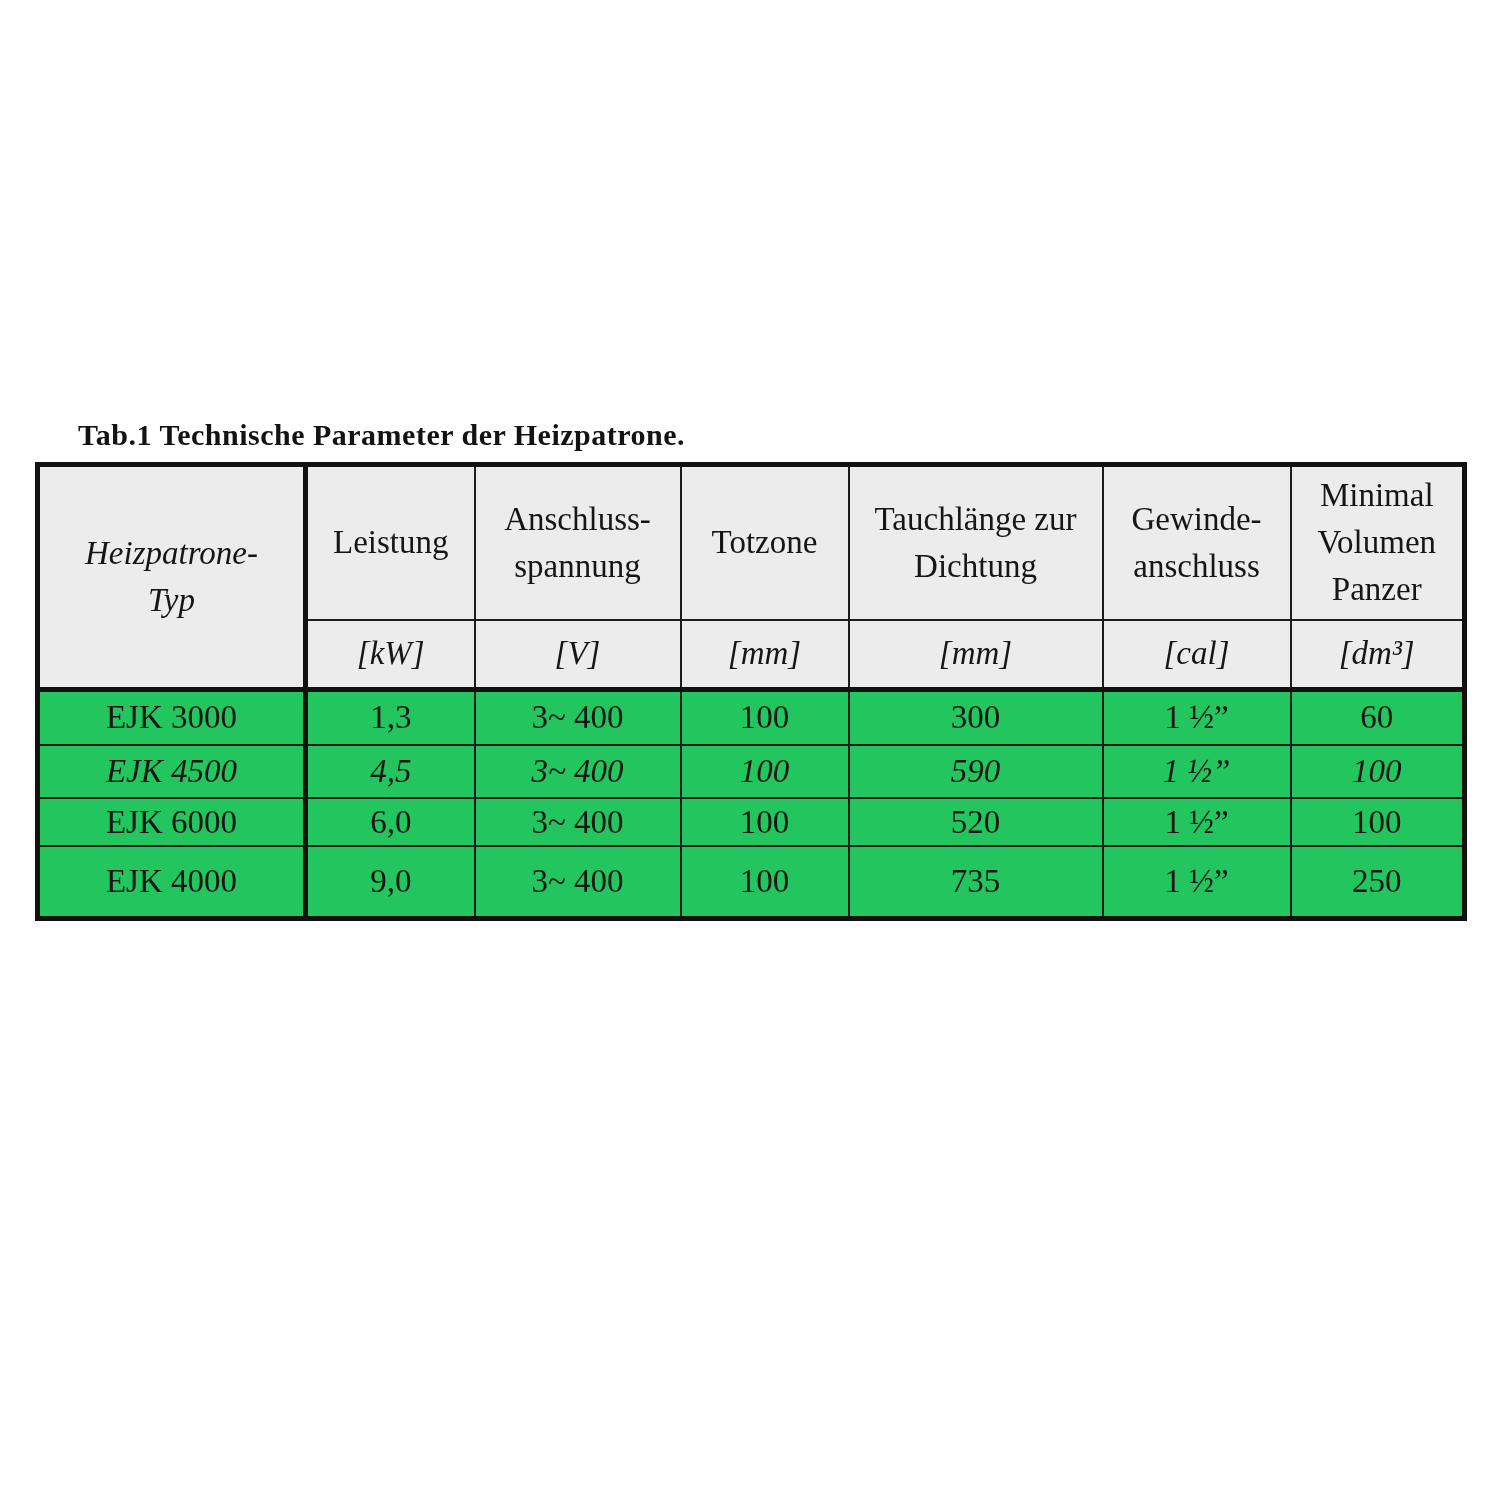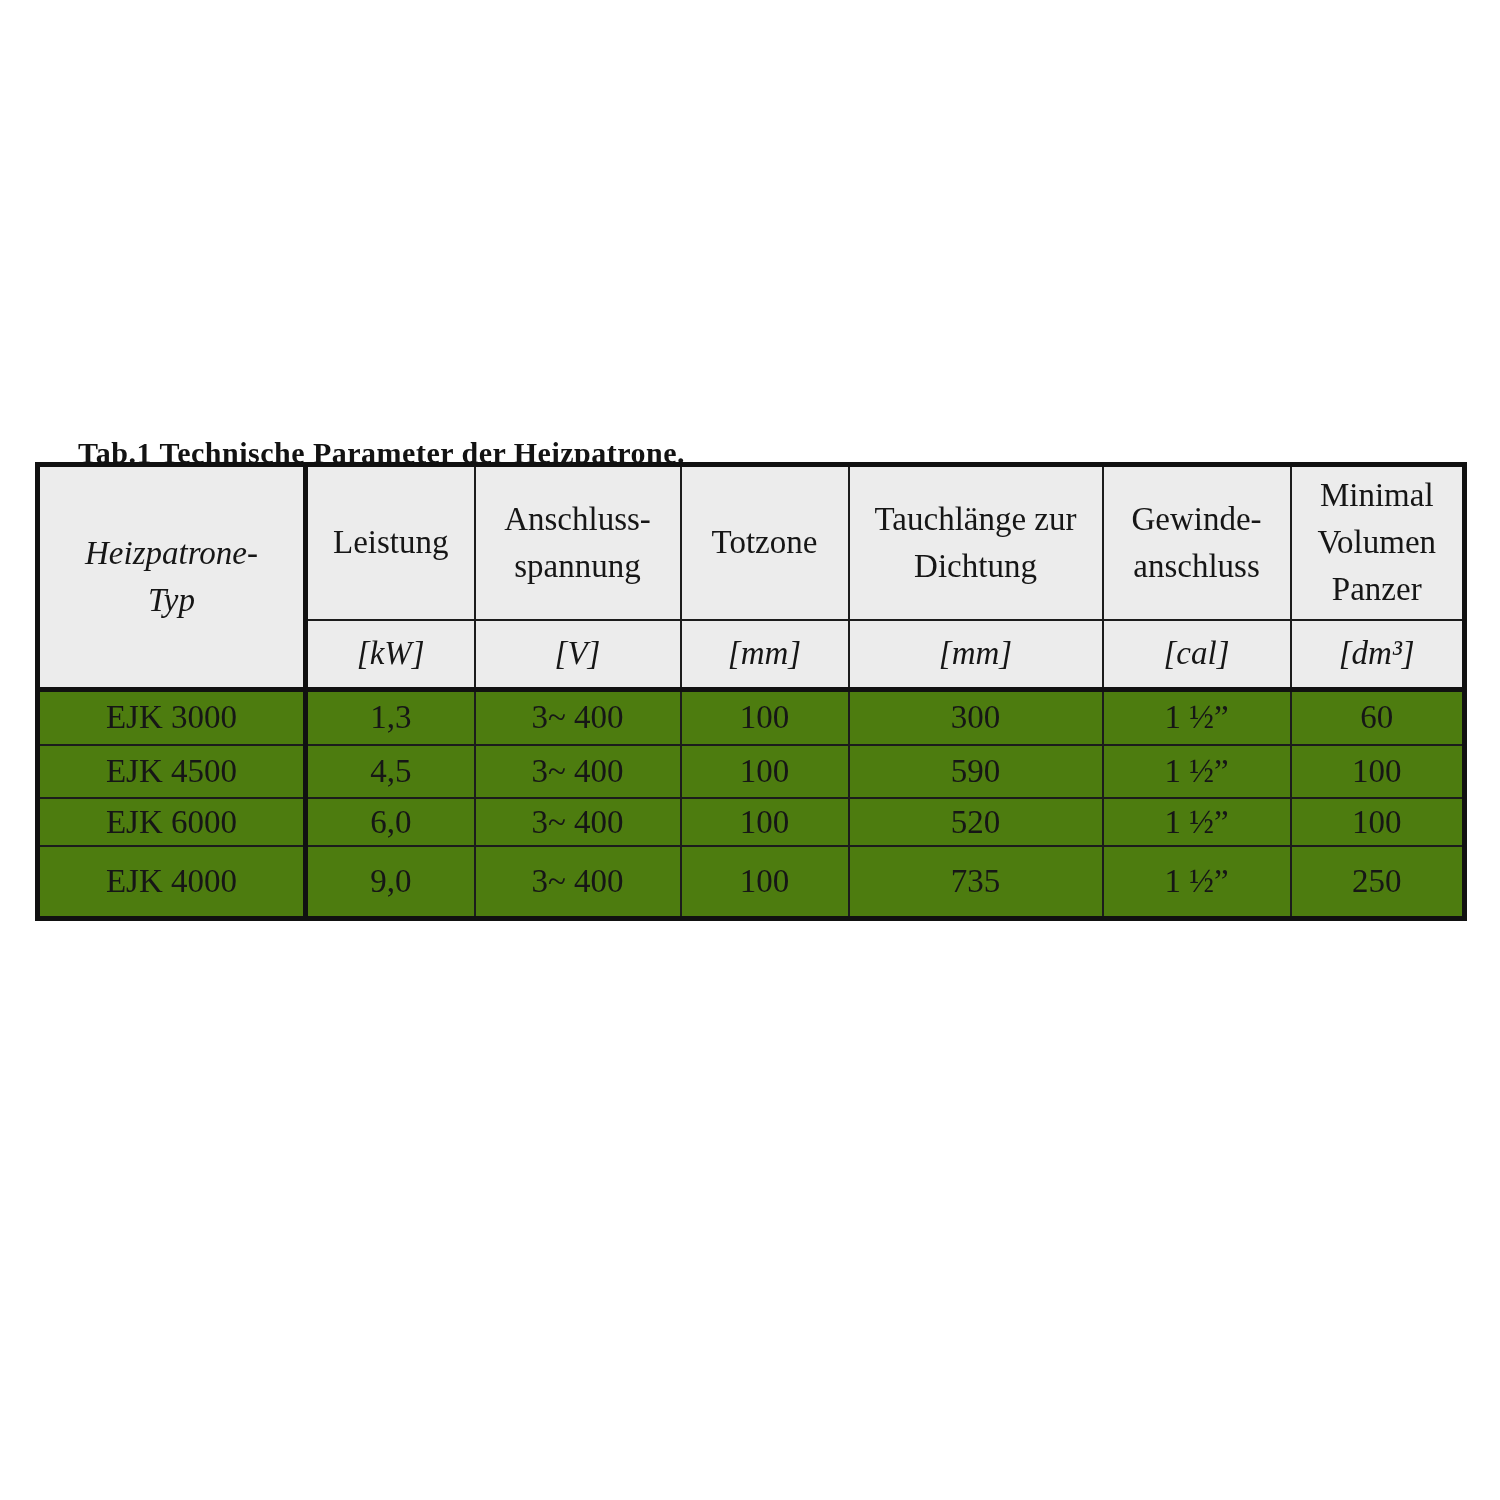--- a/index.html
+++ b/index.html
@@ -11,21 +11,21 @@
     height: 1500px;
     position: relative;
     background: #ffffff;
     font-family: "Liberation Serif", "DejaVu Serif", serif;
     color: #161616;
     overflow: hidden;
   }
   .doc-title {
     position: absolute;
     left: 78px;
-    top: 436px;
+    top: 418px;
     font-size: 30px;
     font-weight: bold;
     letter-spacing: 0.5px;
     color: #131313;
     white-space: nowrap;
   }
   table.param-table {
     position: absolute;
     left: 35px;
     top: 462px;
@@ -44,38 +44,38 @@
     font-weight: normal;
     font-size: 33px;
     line-height: 1.42;
     white-space: pre-line;
     overflow: hidden;
   }
   th.hdr, th.unit {
     background: #ececec;
   }
   td.data {
-    background: #4d7c0f;
+    background: #22c55e;
     font-size: 34px;
   }
   
   .thick-left {
     border-left-width: 5px !important;
     border-left-color: #111111 !important;
   }
   
   .thick-bottom {
     border-bottom-width: 5px !important;
     border-bottom-color: #111111 !important;
     font-style: italic;
   }
   tr.r-header  { height: 155px; }
   tr.r-units   { height: 70px; }
   tr.r-data-0  { height: 55px; }
-  tr.r-data-1  { height: 53px; }
+  tr.r-data-1  { height: 53px; font-style: italic; }
   tr.r-data-2  { height: 45px; }
   tr.r-data-3  { height: 72px; }
 </style>
 </head>
 <body>
 
 <div class="doc-title">Tab.1 Technische Parameter der Heizpatrone.</div>
 
 <table class="param-table">
   <colgroup>

